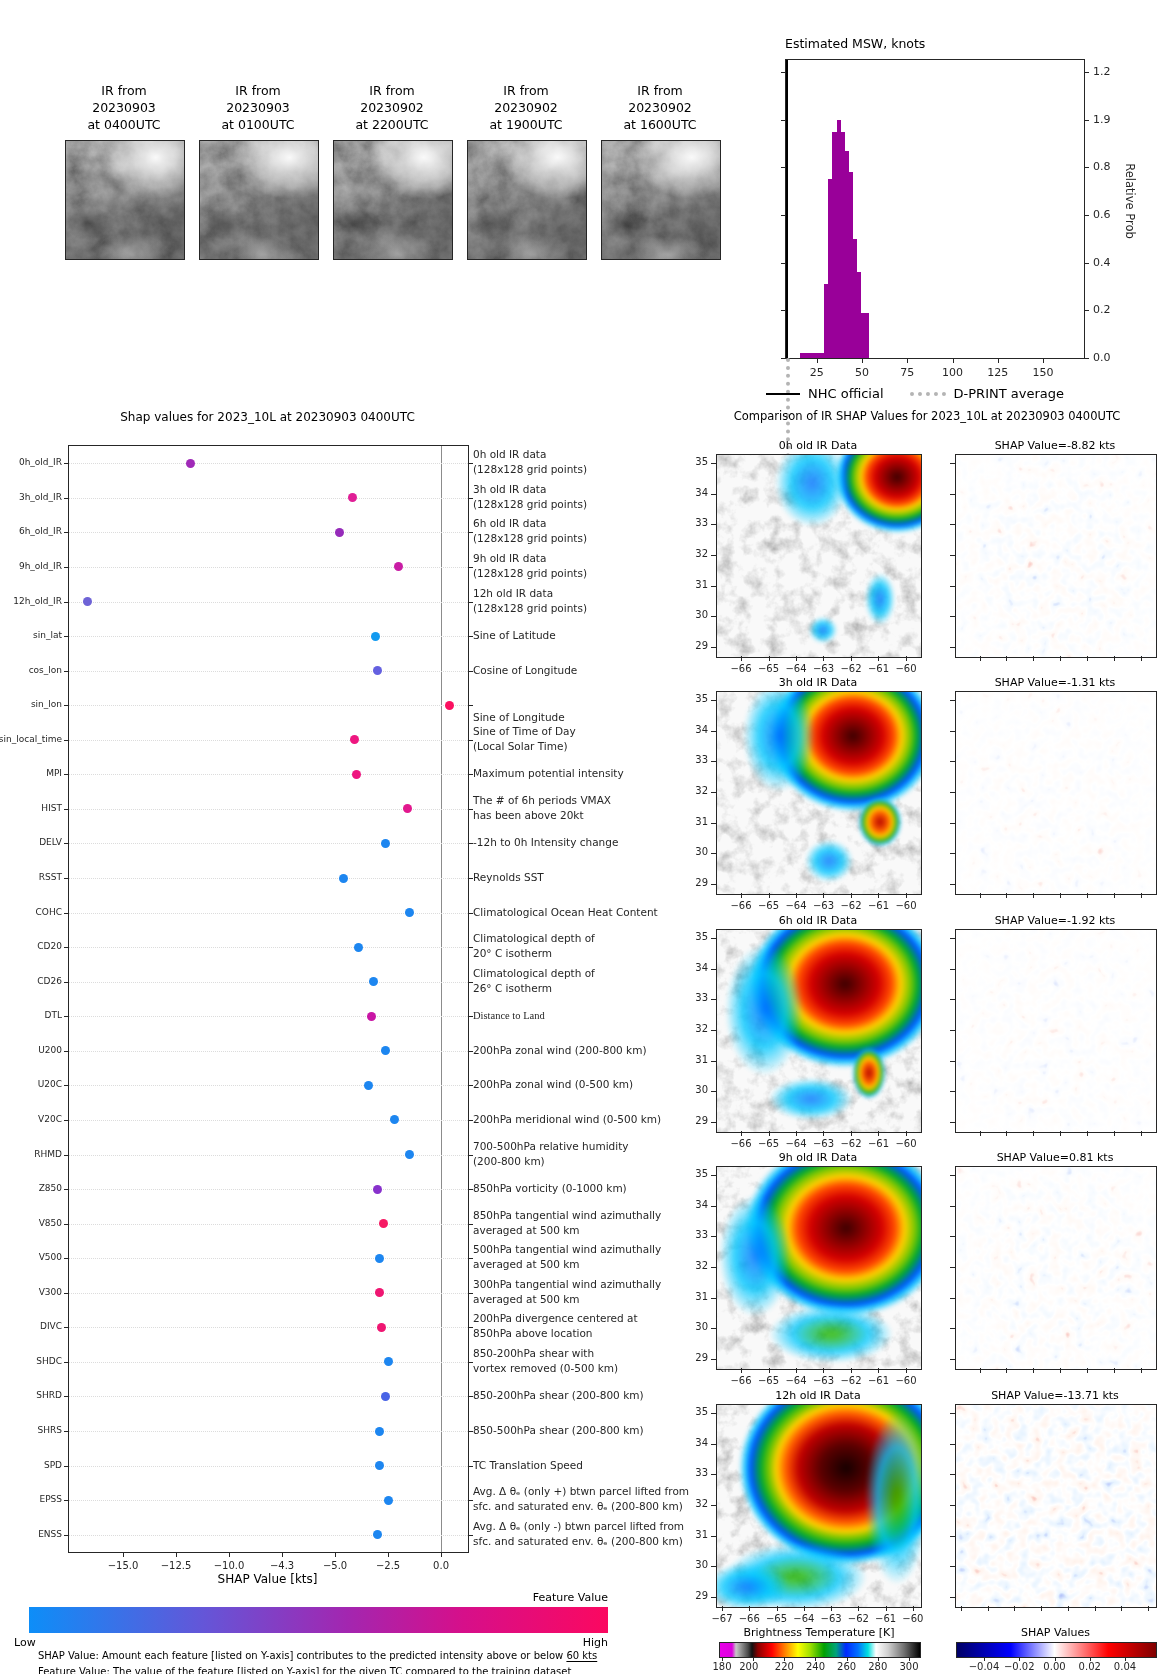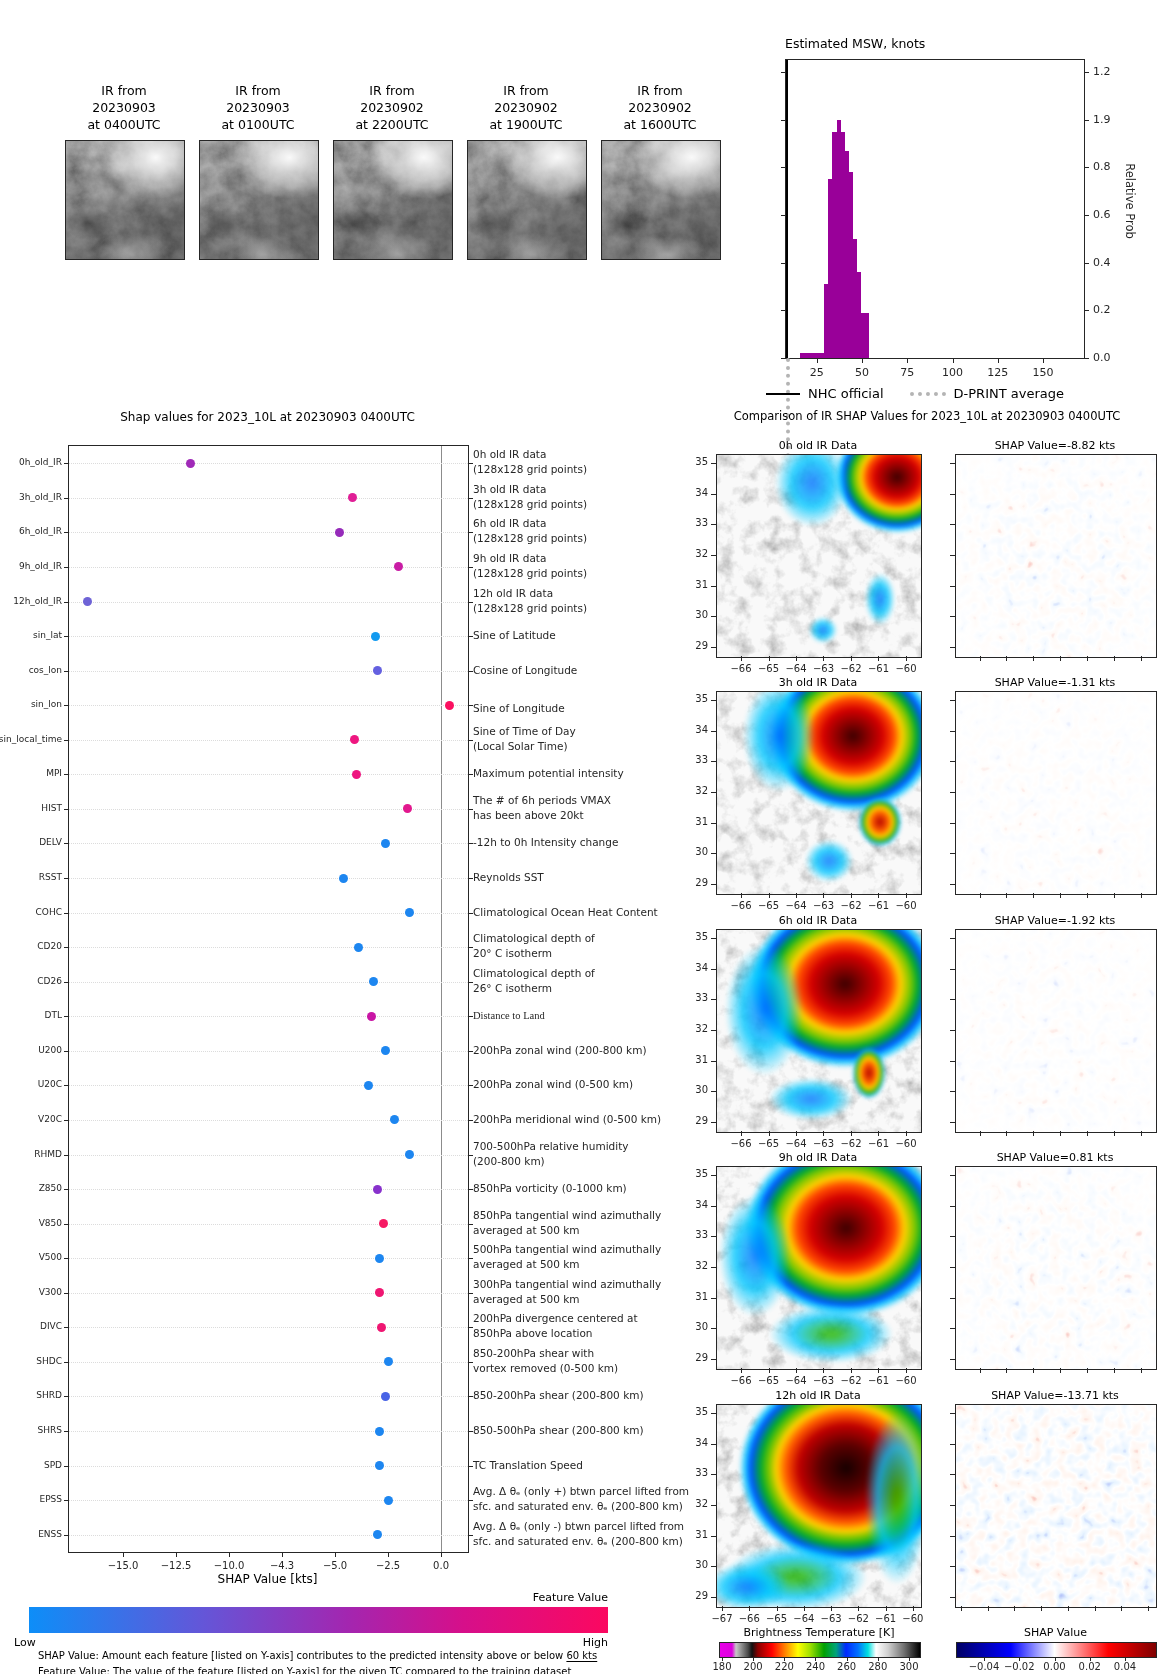--- a/index.html
+++ b/index.html
@@ -488,21 +488,21 @@
       <div class="desc" style="top: 51.8438px;">3h old IR data
 (128x128 grid points)</div>
       <div class="desc" style="top: 86.4062px;">6h old IR data
 (128x128 grid points)</div>
       <div class="desc" style="top: 120.969px;">9h old IR data
 (128x128 grid points)</div>
       <div class="desc" style="top: 155.531px;">12h old IR data
 (128x128 grid points)</div>
       <div class="desc" style="top: 190.094px;">Sine of Latitude</div>
       <div class="desc" style="top: 224.656px;">Cosine of Longitude</div>
-      <div class="desc" style="top: 263px;">Sine of Longitude</div>
+      <div class="desc" style="top: 272px;">Sine of Longitude</div>
       <div class="desc" style="top: 293.781px;">Sine of Time of Day
 (Local Solar Time)</div>
       <div class="desc" style="top: 328.344px;">Maximum potential intensity</div>
       <div class="desc" style="top: 362.906px;">The # of 6h periods VMAX
 has been above 20kt</div>
       <div class="desc" style="top: 397.469px;">-12h to 0h Intensity change</div>
       <div class="desc" style="top: 432.031px;">Reynolds SST</div>
       <div class="desc" style="top: 466.594px;">Climatological Ocean Heat Content</div>
       <div class="desc" style="top: 501.156px;">Climatological depth of
 20° C isotherm</div>
@@ -837,27 +837,27 @@
       <div class="tickmark" style="left: 1148.05px; top: 1606px; width: 1px; height: 5px;"></div>
     </div>
 
   <div class="fv-cap">Feature Value</div>
   <div id="cb-fv"></div>
   <div class="fv-low">Low</div>
   <div class="fv-high">High</div>
 
   <div class="cb-label" style="left:719px;top:1626px;width:200px;text-align:center">Brightness Temperature [K]</div>
   <div id="cb-bt"></div>
-  <div class="cb-label" style="left:956px;top:1626px;width:199px;text-align:center">SHAP Value</div>
+  <div class="cb-label" style="left:956px;top:1626px;width:199px;text-align:center">SHAP Values</div>
   <div id="cb-sv"></div>
   <div id="cb-ticks">
       <div class="tickmark" style="left: 722px; top: 1657px; width: 1px; height: 4px;"></div>
       <div class="ticklabel" style="left: 708px; top: 1661px; width: 28px; text-align: center; font-size: 10px;">180</div>
       <div class="tickmark" style="left: 753.16px; top: 1657px; width: 1px; height: 4px;"></div>
-      <div class="ticklabel" style="left: 739.16px; top: 1661px; width: 28px; text-align: center; font-size: 10px;">200</div>
+      <div class="ticklabel" style="left: 739.16px; top: 1661px; width: 28px; font-size: 10px;">200</div>
       <div class="tickmark" style="left: 784.32px; top: 1657px; width: 1px; height: 4px;"></div>
       <div class="ticklabel" style="left: 770.32px; top: 1661px; width: 28px; text-align: center; font-size: 10px;">220</div>
       <div class="tickmark" style="left: 815.48px; top: 1657px; width: 1px; height: 4px;"></div>
       <div class="ticklabel" style="left: 801.48px; top: 1661px; width: 28px; text-align: center; font-size: 10px;">240</div>
       <div class="tickmark" style="left: 846.64px; top: 1657px; width: 1px; height: 4px;"></div>
       <div class="ticklabel" style="left: 832.64px; top: 1661px; width: 28px; text-align: center; font-size: 10px;">260</div>
       <div class="tickmark" style="left: 877.8px; top: 1657px; width: 1px; height: 4px;"></div>
       <div class="ticklabel" style="left: 863.8px; top: 1661px; width: 28px; text-align: center; font-size: 10px;">280</div>
       <div class="tickmark" style="left: 908.96px; top: 1657px; width: 1px; height: 4px;"></div>
       <div class="ticklabel" style="left: 894.96px; top: 1661px; width: 28px; text-align: center; font-size: 10px;">300</div>

